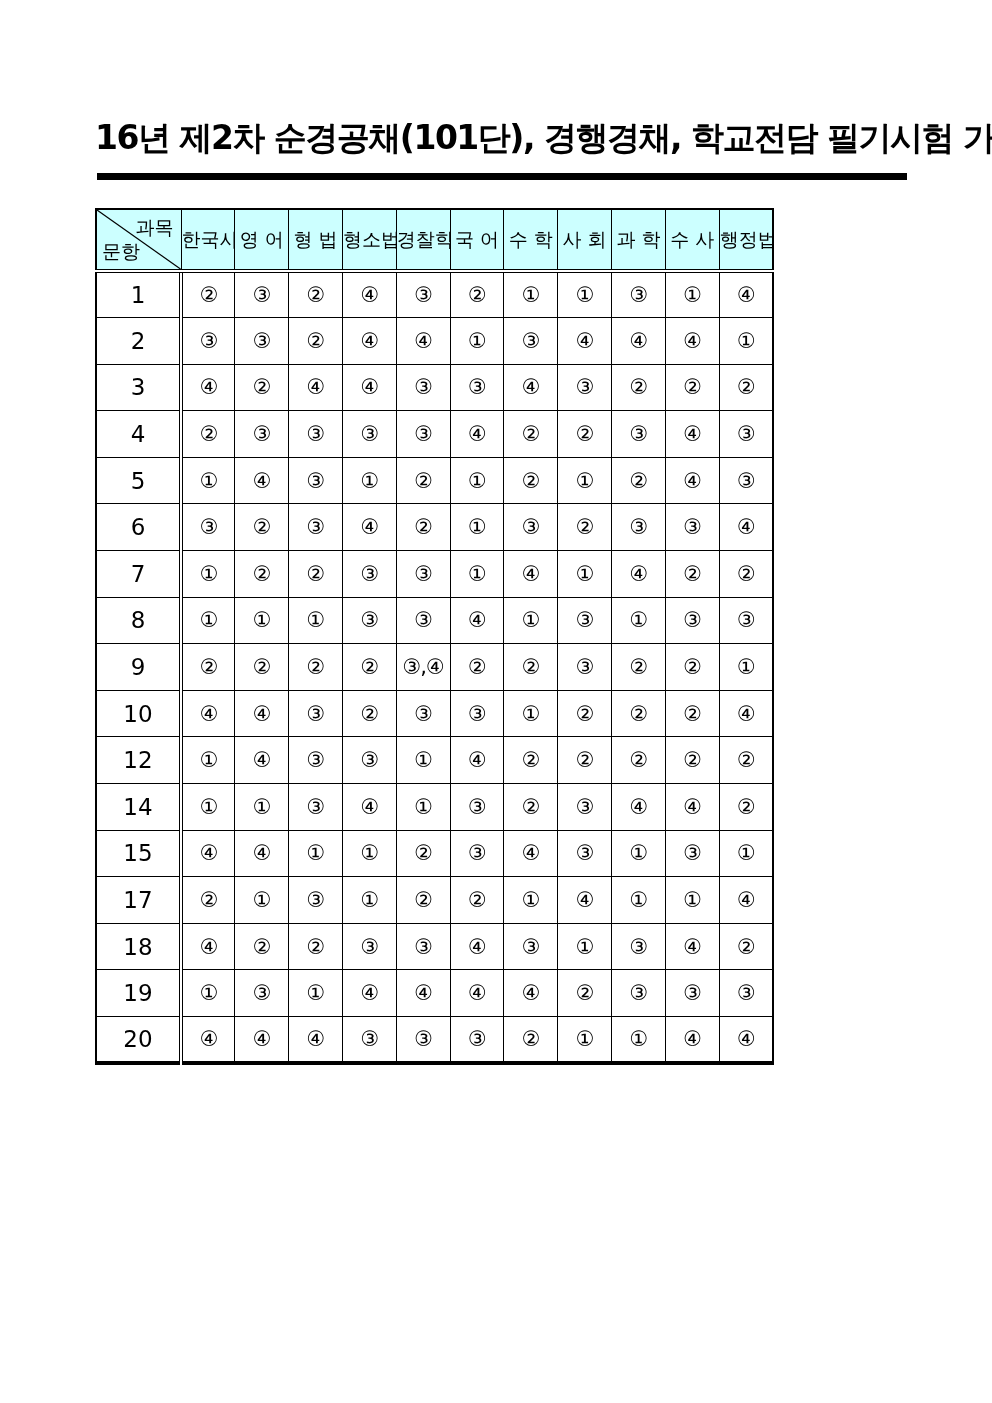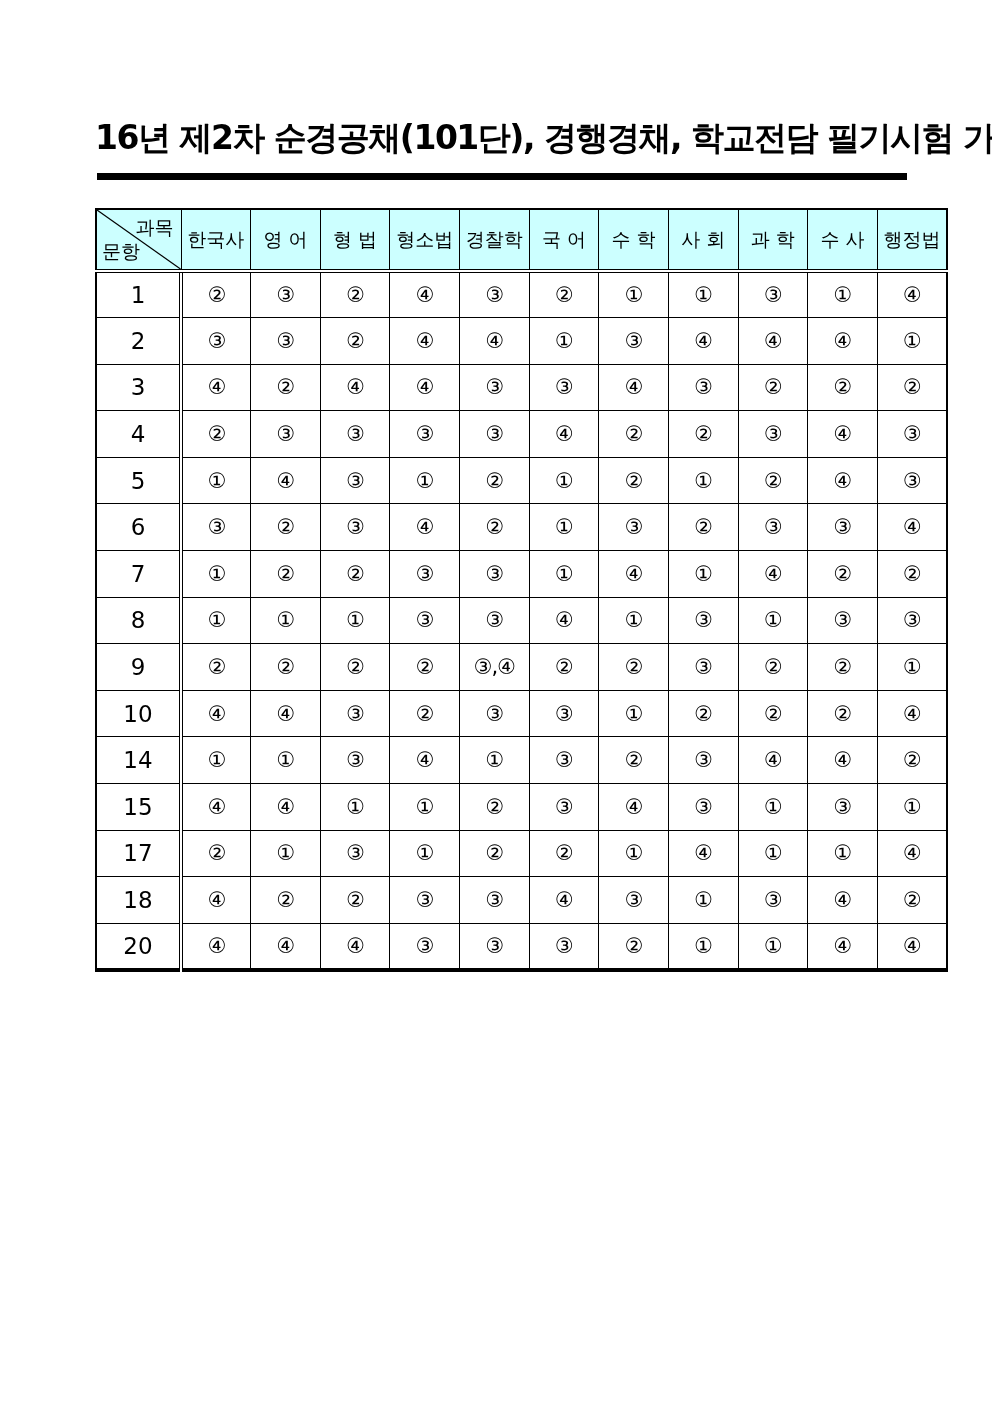--- a/index.html
+++ b/index.html
@@ -31,21 +31,21 @@
     width: 810px;
     margin-left: 2px;
     height: 4px;
     border-top: 5px solid #000;
     border-bottom: 2px solid #000;
     margin-bottom: 28px;
   }
   table.answers {
     border-collapse: collapse;
     table-layout: fixed;
-    width: 853px;
+    width: 679px;
     border: 2px solid #000;
     border-bottom: 4px solid #000;
   }
   table.answers th,
   table.answers td {
     border: 1px solid #000;
     text-align: center;
     vertical-align: middle;
     padding: 0;
     overflow: hidden;
@@ -269,20 +269,34 @@
           <td class="ans">②</td>
           <td class="ans">③</td>
           <td class="ans">③</td>
           <td class="ans">①</td>
           <td class="ans">②</td>
           <td class="ans">②</td>
           <td class="ans">②</td>
           <td class="ans">④</td>
         </tr>
         <tr>
+          <td class="qnum">12</td>
+          <td class="ans">①</td>
+          <td class="ans">④</td>
+          <td class="ans">③</td>
+          <td class="ans">③</td>
+          <td class="ans">①</td>
+          <td class="ans">④</td>
+          <td class="ans">②</td>
+          <td class="ans">②</td>
+          <td class="ans">②</td>
+          <td class="ans">②</td>
+          <td class="ans">②</td>
+        </tr>
+        <tr>
           <td class="qnum">14</td>
           <td class="ans">①</td>
           <td class="ans">①</td>
           <td class="ans">③</td>
           <td class="ans">④</td>
           <td class="ans">①</td>
           <td class="ans">③</td>
           <td class="ans">②</td>
           <td class="ans">③</td>
           <td class="ans">④</td>
@@ -323,20 +337,34 @@
           <td class="ans">②</td>
           <td class="ans">②</td>
           <td class="ans">③</td>
           <td class="ans">③</td>
           <td class="ans">④</td>
           <td class="ans">③</td>
           <td class="ans">①</td>
           <td class="ans">③</td>
           <td class="ans">④</td>
           <td class="ans">②</td>
+        </tr>
+        <tr>
+          <td class="qnum">19</td>
+          <td class="ans">①</td>
+          <td class="ans">③</td>
+          <td class="ans">①</td>
+          <td class="ans">④</td>
+          <td class="ans">④</td>
+          <td class="ans">④</td>
+          <td class="ans">④</td>
+          <td class="ans">②</td>
+          <td class="ans">③</td>
+          <td class="ans">③</td>
+          <td class="ans">③</td>
         </tr>
         <tr>
           <td class="qnum">20</td>
           <td class="ans">④</td>
           <td class="ans">④</td>
           <td class="ans">④</td>
           <td class="ans">③</td>
           <td class="ans">③</td>
           <td class="ans">③</td>
           <td class="ans">②</td>

